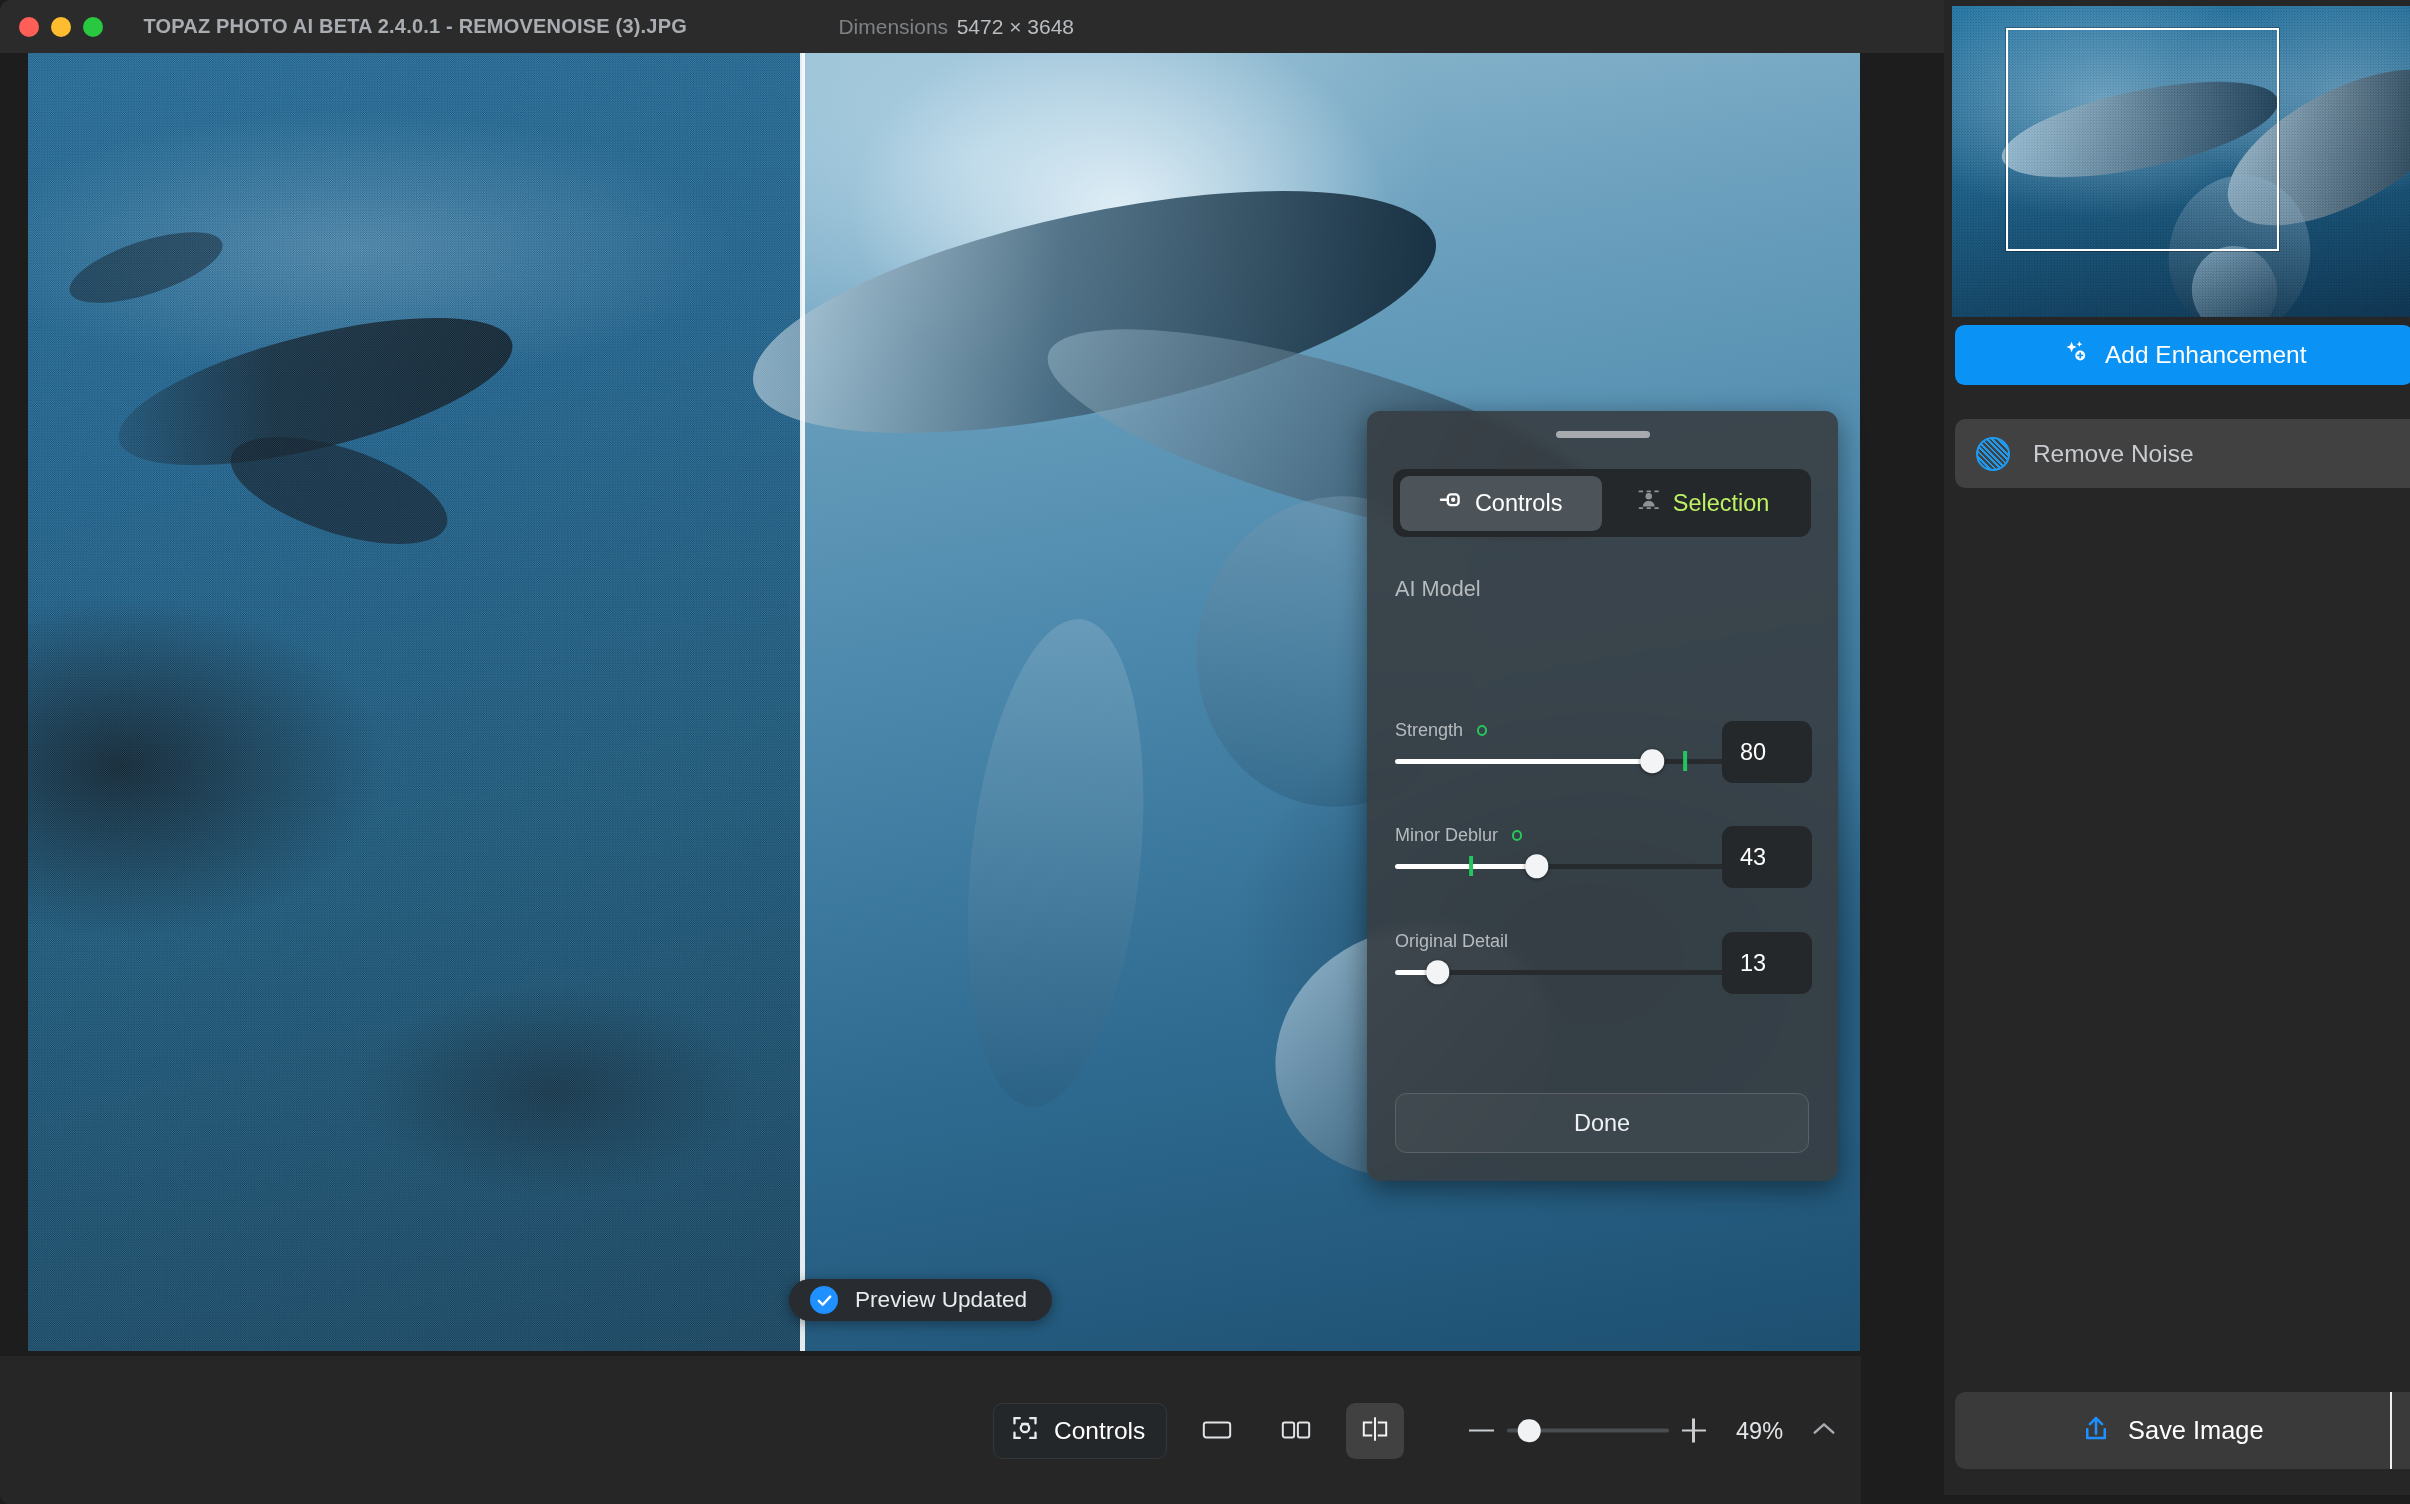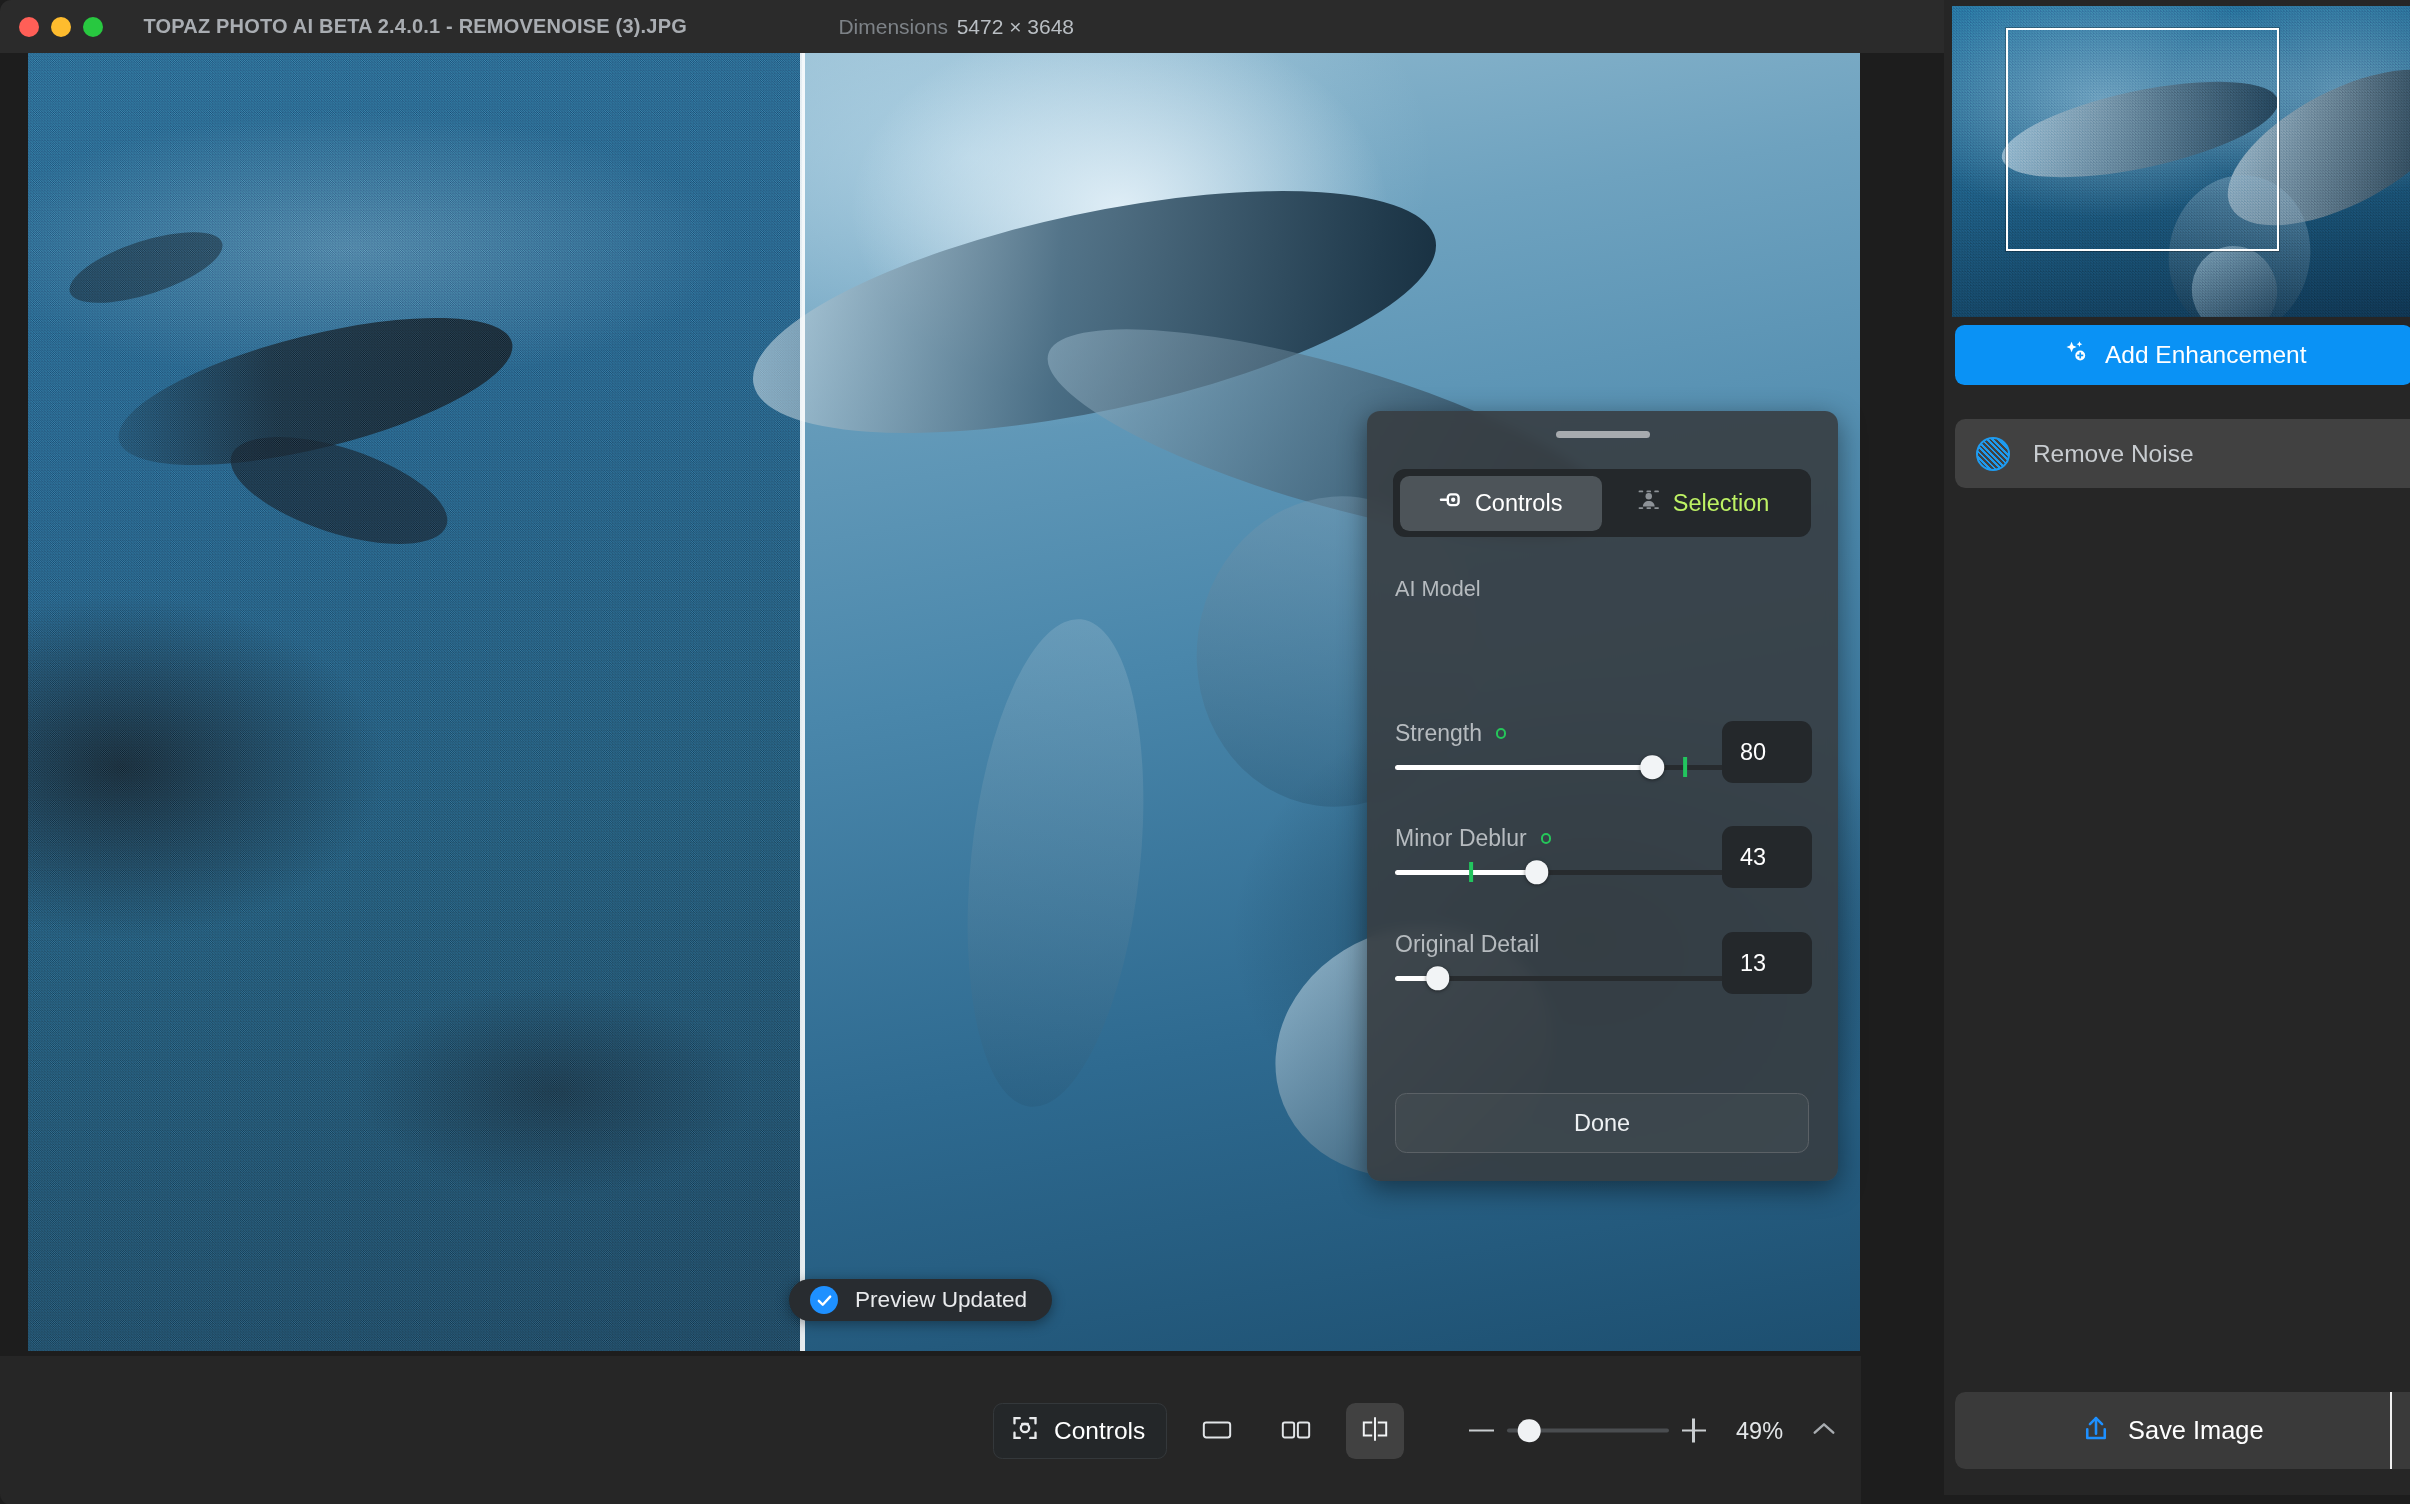--- a/index.html
+++ b/index.html
@@ -182,21 +182,21 @@
   .dd-check{
     position:absolute; right:15px; top:50%; transform:translateY(-50%);
     width:29px; height:29px; border-radius:50%; background:#fff;
     display:flex; align-items:center; justify-content:center;
   }
   .dd-check svg{ width:18px; height:18px; }
 
   
   .sl-block{ position:absolute; left:28px; width:330px; }
   .sl-title{
-    color:#b6bbbf; font-size:23px; display:flex; align-items:center; gap:14px;
+    color:#b6bbbf; font-size:18px; display:flex; align-items:center; gap:14px;
     margin-bottom:18px;
   }
   .ring-green{
     width:10.4px; height:10.4px; border-radius:50%;
     border:2.4px solid #26c65a;
   }
   .track{
     position:relative; height:4.7px; border-radius:2.8px; background:#272b2e;
   }
   .fill{

